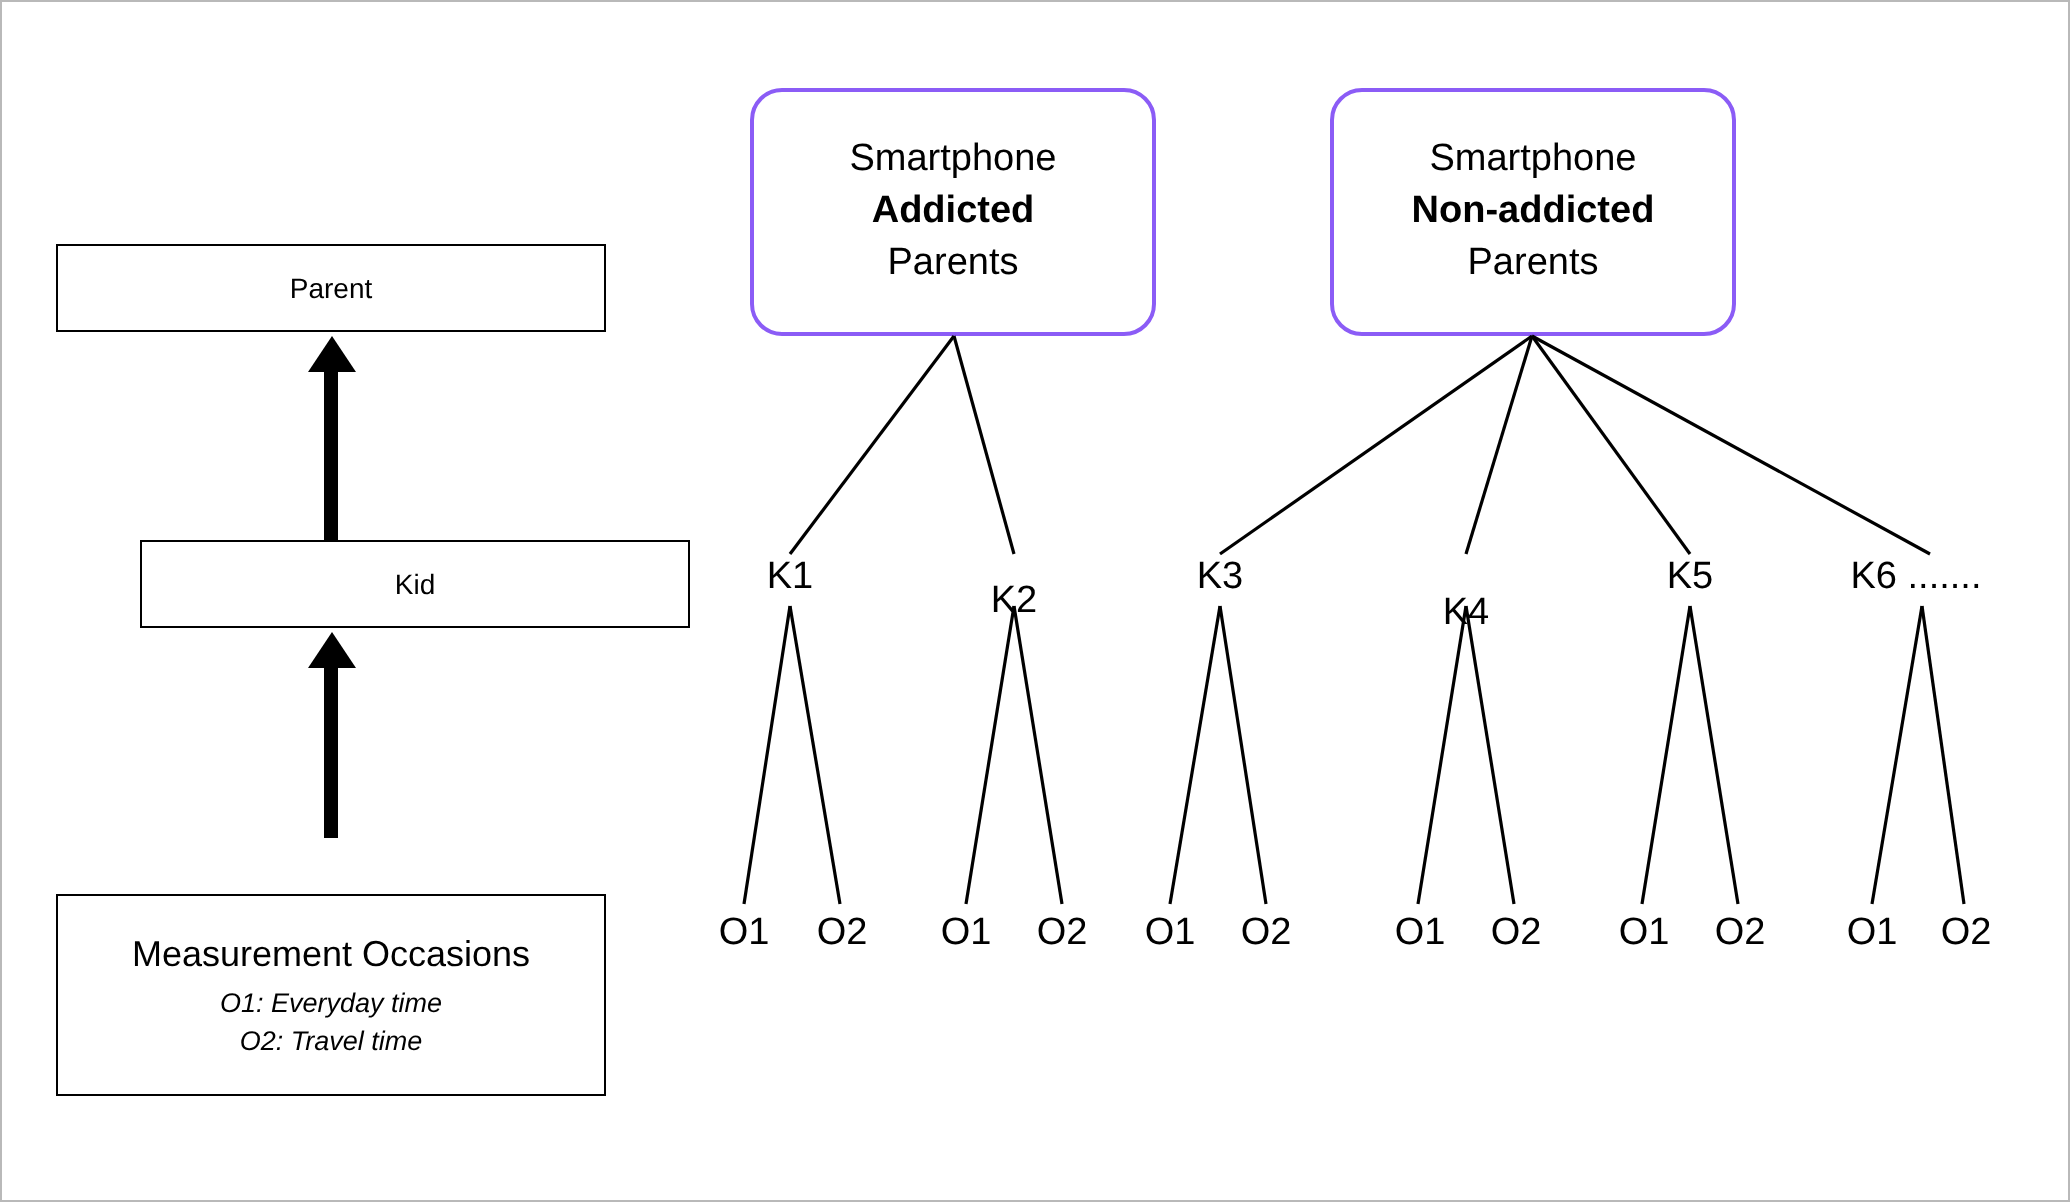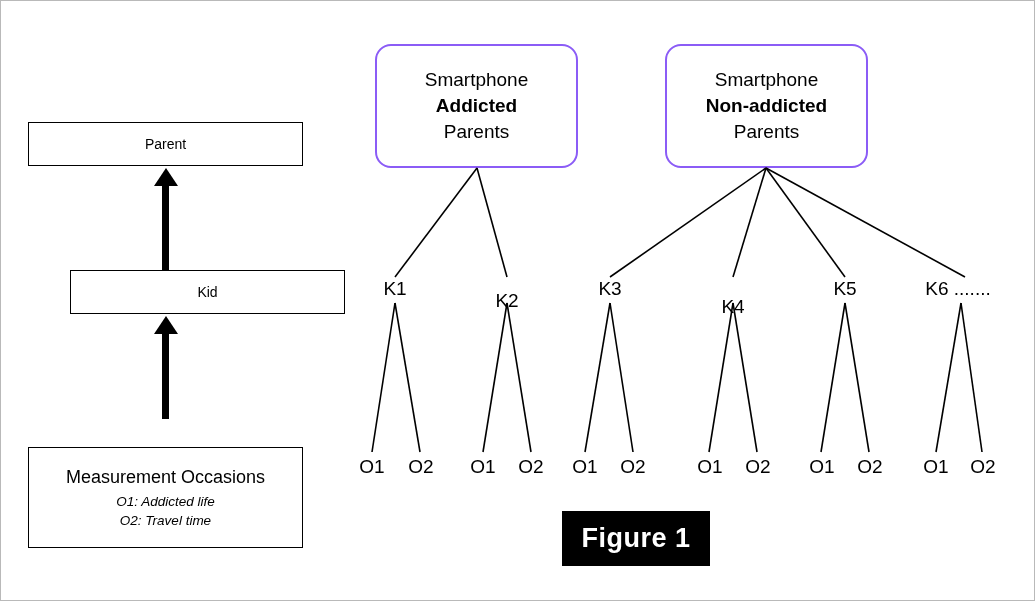--- a/index.html
+++ b/index.html
@@ -155,21 +155,21 @@
     <div class="level-title">Parent</div>
   </div>
 
   <div class="level-box" id="box-kid">
     <div class="level-title">Kid</div>
   </div>
 
   <div class="level-box" id="box-measure">
     <div class="level-title big">Measurement Occasions</div>
     <div class="level-sub-wrap">
-      <div class="level-sub">O1: Addicted life</div>
+      <div class="level-sub">O1: Everyday time</div>
       <div class="level-sub">O2: Travel time</div>
     </div>
   </div>
 
   <div class="arrow-shaft" style="left:162px; top:186px; height:84px;"></div>
   <div class="arrow-head" style="left:153.5px; top:168px;"></div>
 
   <div class="arrow-shaft" style="left:162px; top:334px; height:85px;"></div>
   <div class="arrow-head" style="left:153.5px; top:316px;"></div>
 
@@ -232,15 +232,14 @@
 
   <div class="leaf-label" style="left:710px; top:456px;">O1</div>
   <div class="leaf-label" style="left:758px; top:456px;">O2</div>
 
   <div class="leaf-label" style="left:822px; top:456px;">O1</div>
   <div class="leaf-label" style="left:870px; top:456px;">O2</div>
 
   <div class="leaf-label" style="left:936px; top:456px;">O1</div>
   <div class="leaf-label" style="left:983px; top:456px;">O2</div>
 
-  <div id="figure-caption">Figure 1</div>
 
 </div>
 
 </body></html>

